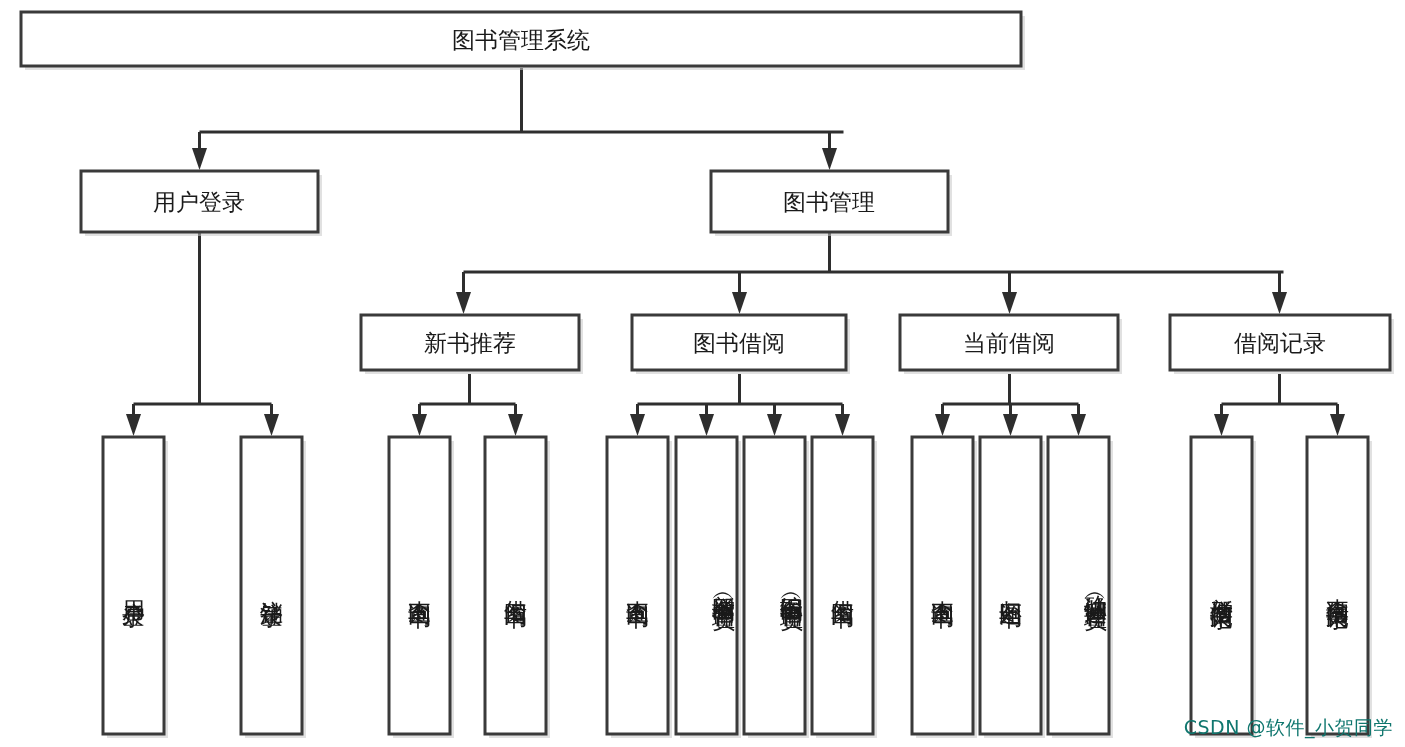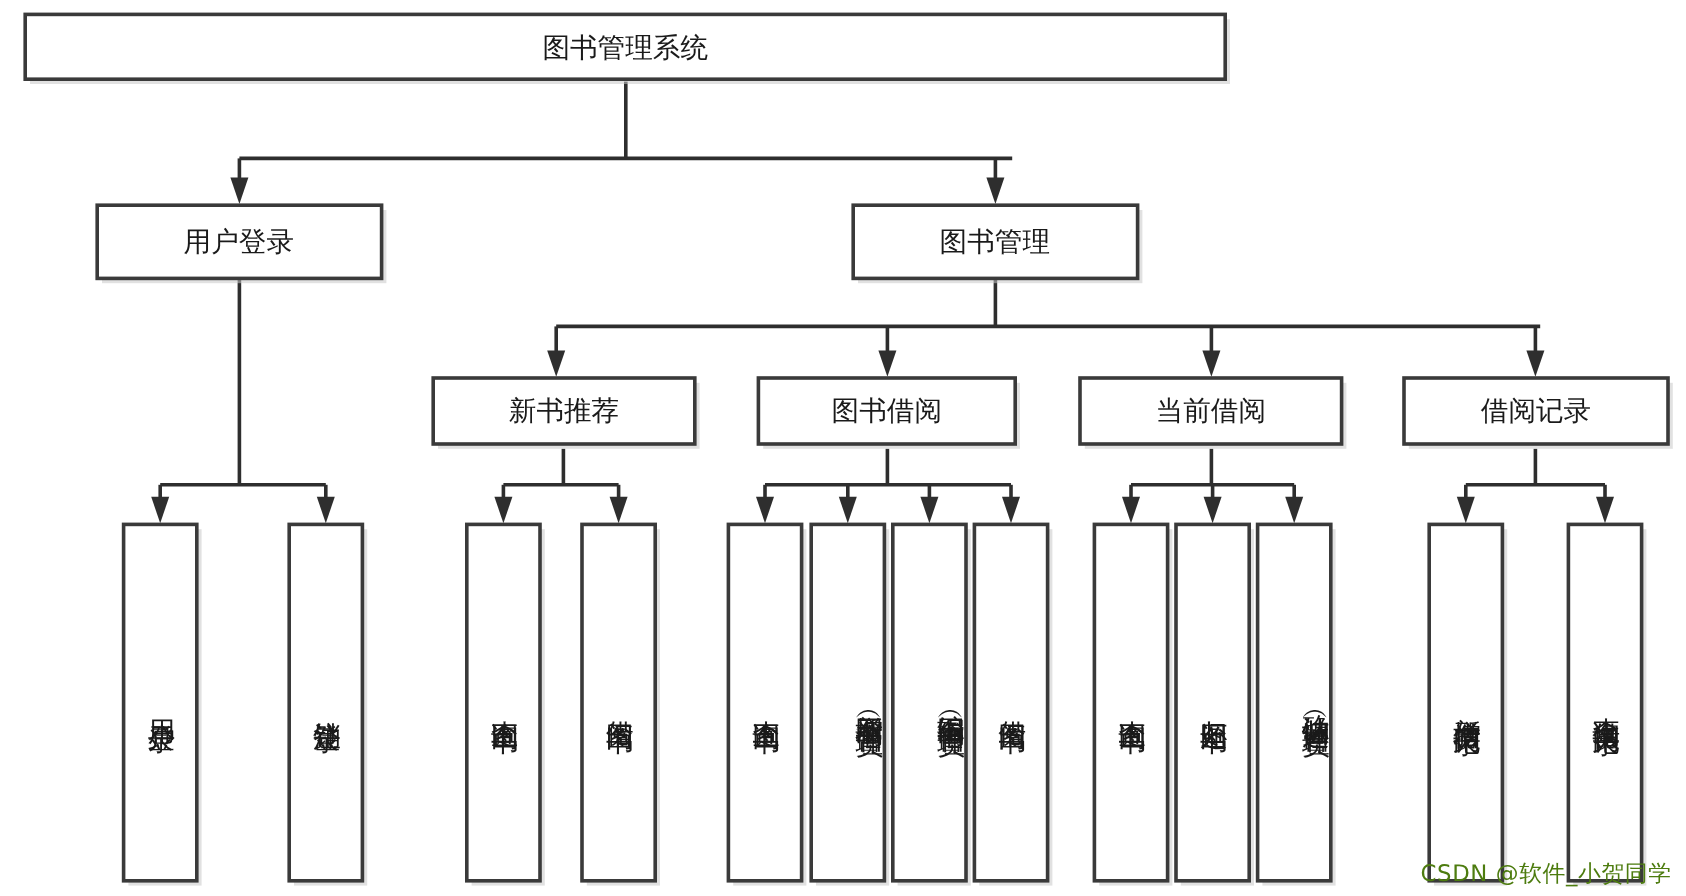--- a/index.html
+++ b/index.html
@@ -69,21 +69,21 @@
     pointer-events: none;
     user-select: none;
     text-align: center;
   }
   .watermark {
     position: absolute;
     right: 12px;
     bottom: 6px;
     font-family: "DejaVu Sans", "Liberation Sans", sans-serif;
     font-size: 19px;
-    color: #4d7c0f;
+    color: #0f766e;
     letter-spacing: 0.5px;
     white-space: nowrap;
     pointer-events: none;
     user-select: none;
   }
 </style>
 </head>
 <body>
 
 <div id="diagram-root">

